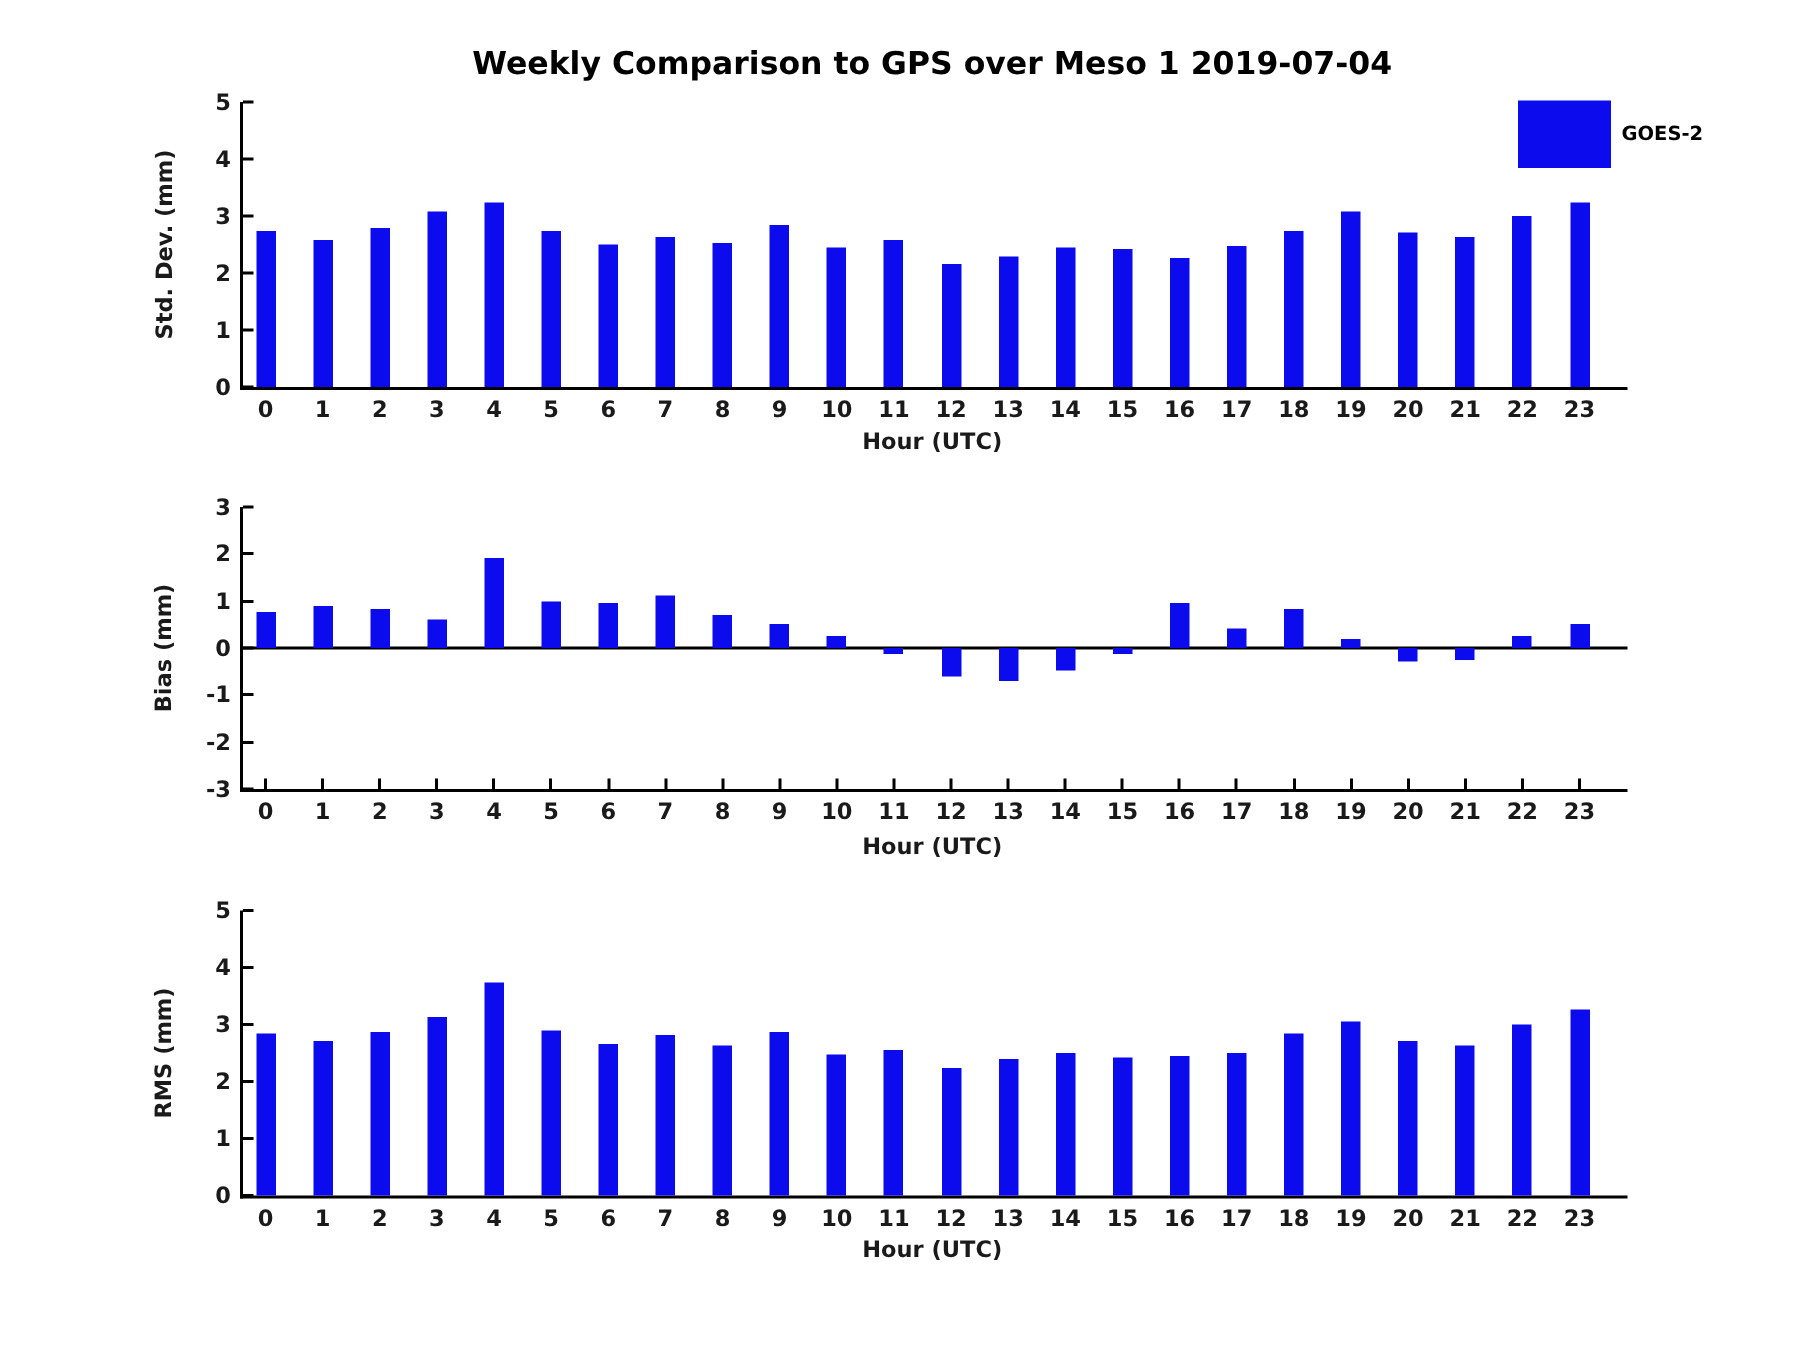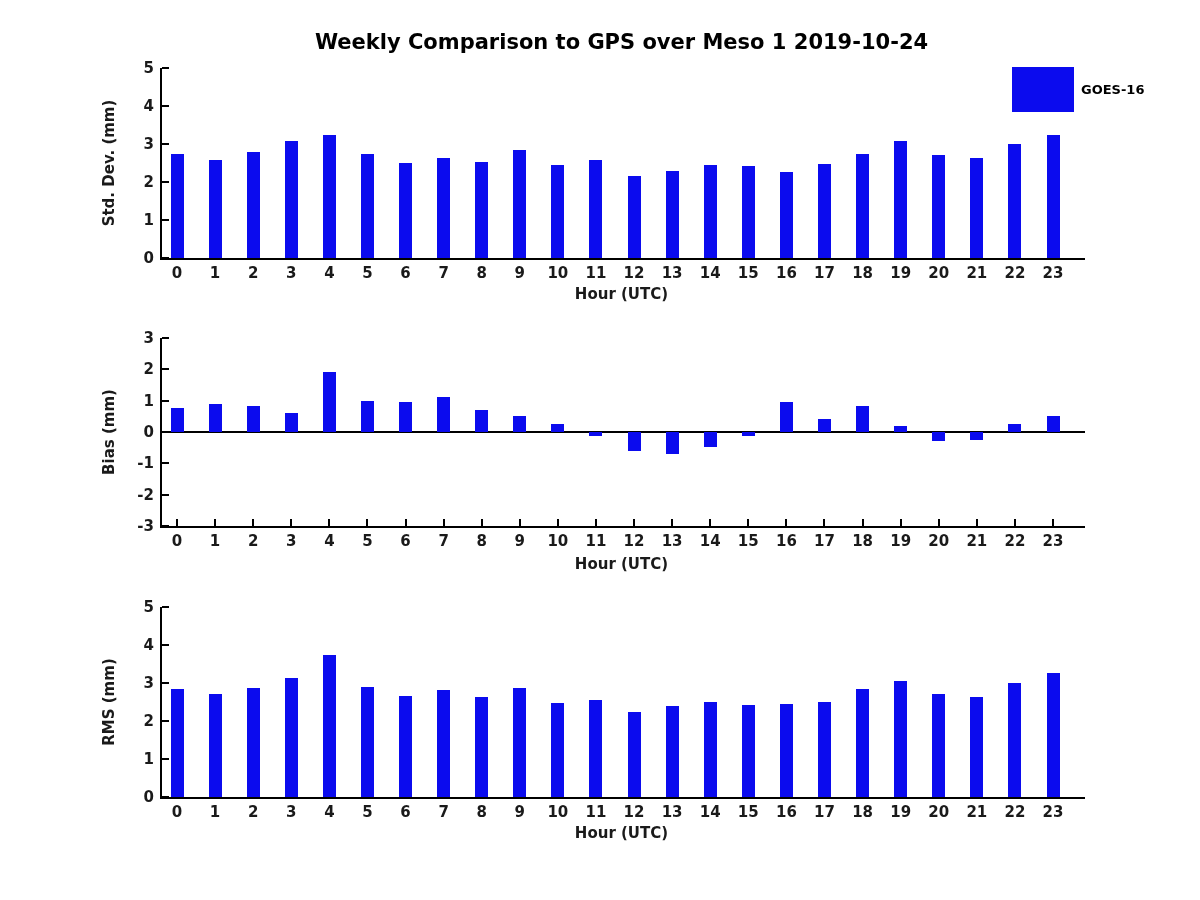--- a/index.html
+++ b/index.html
@@ -44,25 +44,25 @@
   .ytick-mark{position:absolute;left:0;width:7px;height:2px;background:#000;}
   .xtick-mark{position:absolute;bottom:0;width:2px;height:7px;background:#000;}
   .zero-line{position:absolute;left:0;width:100%;height:2px;background:#000;}
   .xtick-label{position:absolute;width:34px;text-align:center;font-size:15px;color:#1a1a1a;}
 </style>
 </head>
 <body>
 
 <div class="figure">
 
-  <div class="chart-title">Weekly Comparison to GPS over Meso 1 2019-10-24</div>
+  <div class="chart-title">Weekly Comparison to GPS over Meso 1 2019-07-04</div>
 
   <div>
     <div class="legend-swatch" style="background: rgb(11, 11, 238);"></div>
-    <div class="legend-label">GOES-16</div>
+    <div class="legend-label">GOES-2</div>
   </div>
 
   <div class="ylabel-box sp1">
     <span class="ylabel">Std. Dev. (mm)</span>
   </div>
   <div class="plot-area sp1">
       <div class="ytick-label" style="top: 180px;">0</div>
       <div class="ytick-mark" style="top: 189px;"></div>
       <div class="ytick-label" style="top: 142px;">1</div>
       <div class="ytick-mark" style="top: 151px;"></div>

